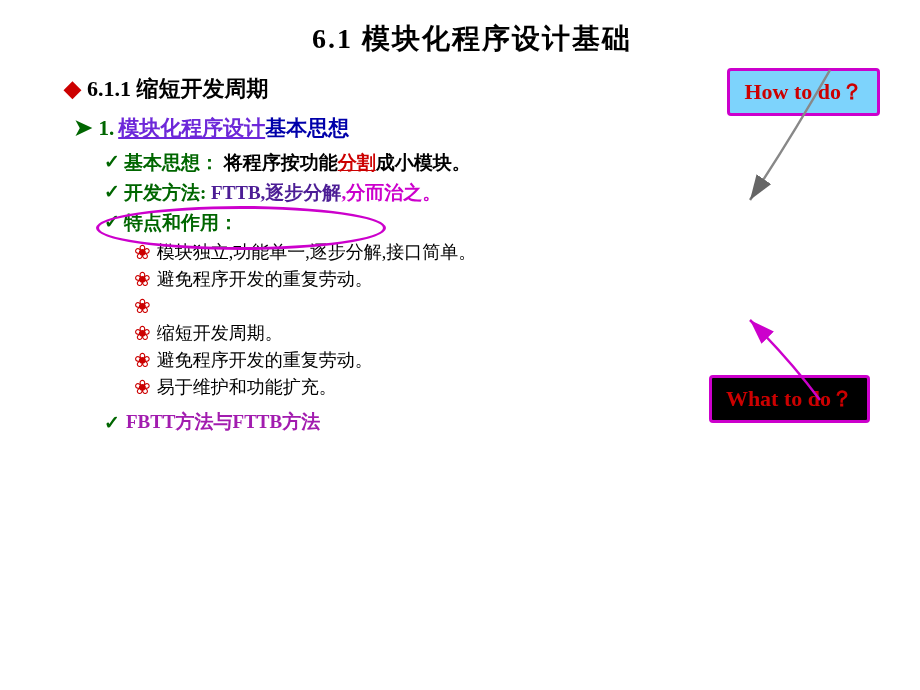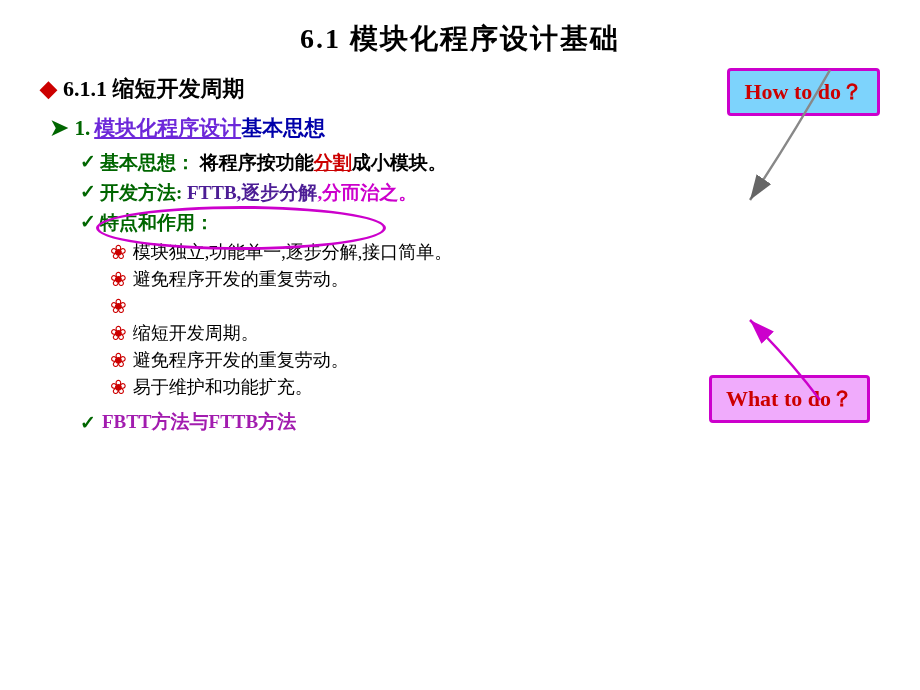--- a/index.html
+++ b/index.html
@@ -10,21 +10,21 @@
       font-family: "SimSun", "STSong", "Microsoft YaHei", serif;
       overflow: hidden;
       position: relative;
     }
 
     .page-container {
       width: 920px;
       height: 690px;
       background: #fff;
       position: relative;
-      padding: 20px 40px 20px 40px;
+      padding: 20px 40px 20px 64px;
       font-family: Liberation Serif, serif;
     }
 
     .main-title {
       text-align: center;
       font-size: 28px;
       font-weight: bold;
       color: #000;
       margin-bottom: 16px;
       letter-spacing: 2px;
@@ -120,21 +120,21 @@
       border-radius: 4px;
       white-space: nowrap;
     }
 
     
     .what-to-do-box {
       position: absolute;
       top: 375px;
       right: 50px;
       border: 3px solid #cc00cc;
-      background: #f0abfc;
+      background: #000000;
       padding: 6px 14px;
       font-size: 22px;
       font-weight: bold;
       color: #cc0000;
       border-radius: 4px;
       white-space: nowrap;
       text-align: right;
     }
 
     

